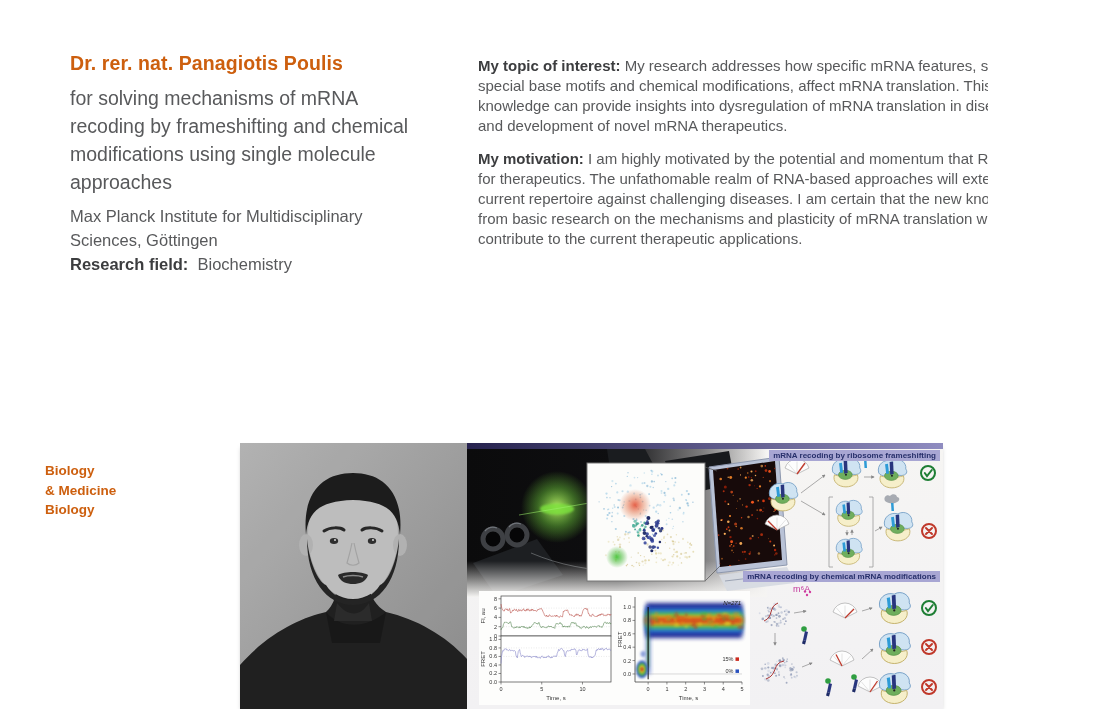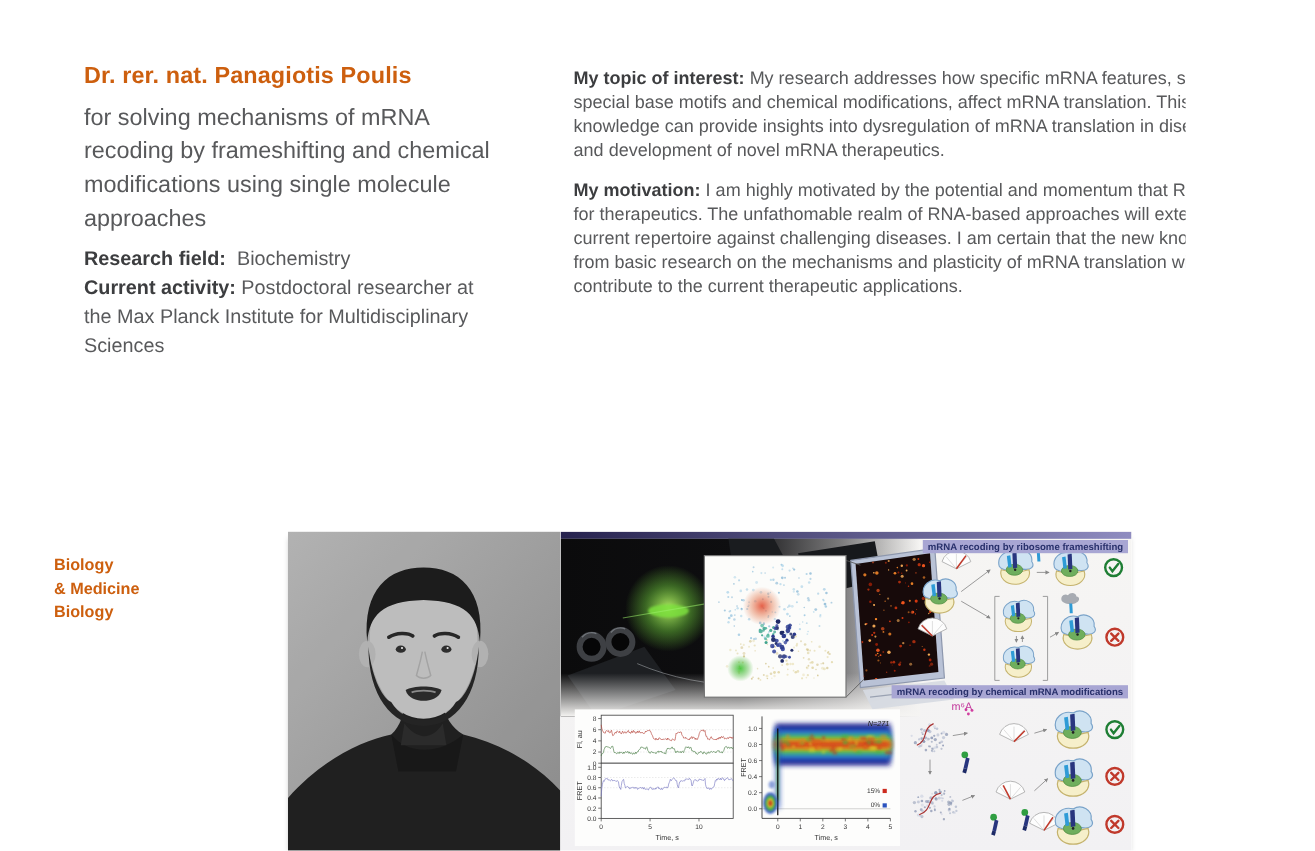--- a/index.html
+++ b/index.html
@@ -111,22 +111,22 @@
     </g>
   </defs>
 </svg>
 
 <div class="page" style="background: rgb(255, 255, 255);">
 
   <h1 class="title">Dr. rer. nat. Panagiotis Poulis</h1>
   <p class="subtitle">for solving mechanisms of mRNA recoding by frameshifting and chemical modifications using single molecule approaches</p>
 
   <div class="affil-block">
+    <p>Max Planck Institute for Multidisciplinary Sciences, Göttingen</p>
     <p><b>Research field:</b>&nbsp; <span>Biochemistry</span></p>
-    <p><b>Current activity:</b> <span>Postdoctoral researcher at the Max Planck Institute for Multidisciplinary Sciences</span></p>
   </div>
 
   <div class="right-col">
     <p><b>My topic of interest:</b> <span>My research addresses how specific mRNA features, such as special base motifs and chemical modifications, affect mRNA translation. This knowledge can provide insights into dysregulation of mRNA translation in diseases and development of novel mRNA therapeutics.</span></p>
     <p><b>My motivation:</b> <span>I am highly motivated by the potential and momentum that RNA bears for therapeutics. The unfathomable realm of RNA-based approaches will extend our current repertoire against challenging diseases. I am certain that the new knowledge from basic research on the mechanisms and plasticity of mRNA translation will contribute to the current therapeutic applications.</span></p>
   </div>
 
   <div class="section-label">
     <div>Biology</div>
     <div>&amp; Medicine</div>

